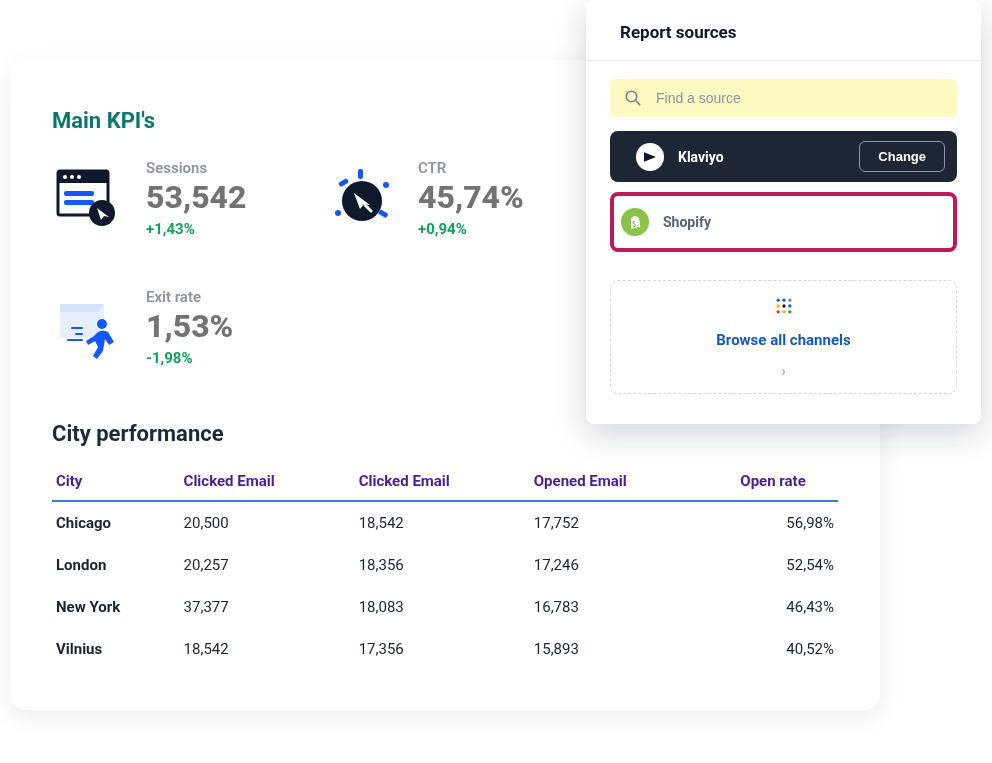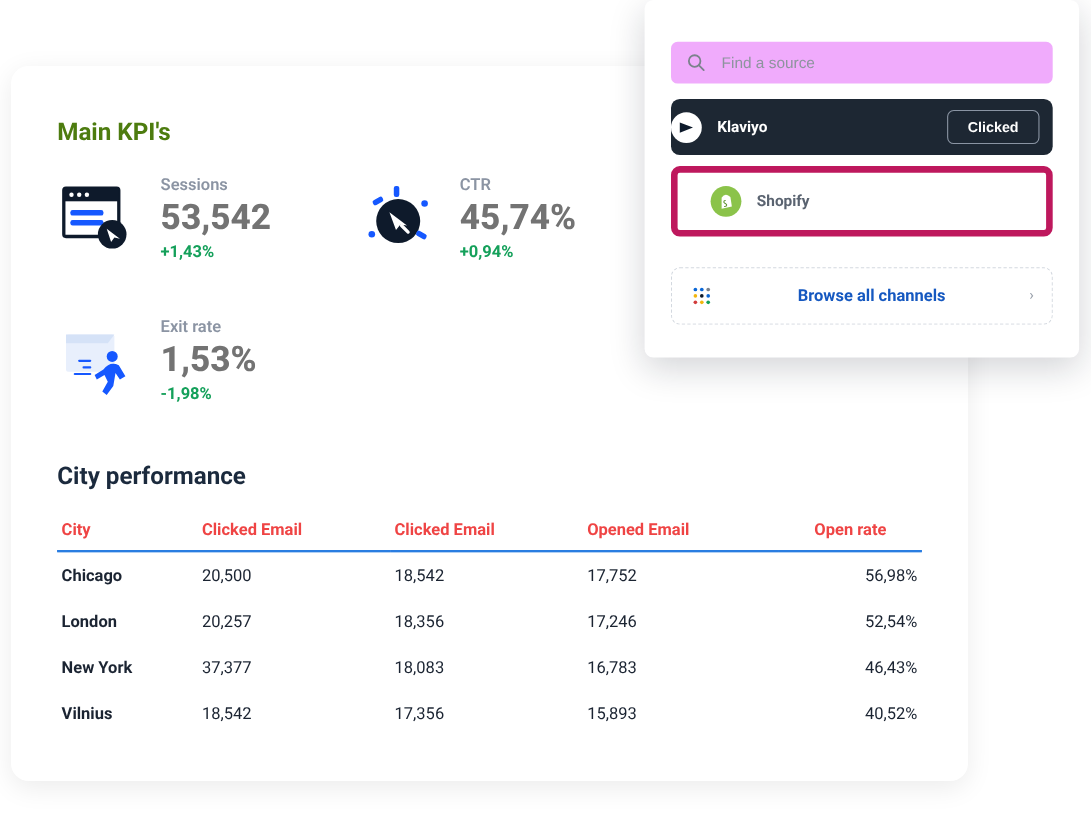--- a/index.html
+++ b/index.html
@@ -17,21 +17,21 @@
     top: 60px;
     width: 870px;
     background: #ffffff;
     border-radius: 16px;
     box-shadow: 0 6px 24px rgba(0,0,0,0.08);
     padding: 48px 42px 40px 42px;
   }
   .kpi-title {
     font-size: 22px;
     font-weight: 700;
-    color: #4d7c0f;
+    color: #0f766e;
     margin-bottom: 26px;
   }
   .kpi-grid {
     display: grid;
     grid-template-columns: 1fr 1fr 1fr;
     row-gap: 50px;
     column-gap: 30px;
     margin-bottom: 54px;
   }
   .kpi-item {
@@ -71,21 +71,21 @@
     margin-bottom: 18px;
   }
   table.city {
     width: 100%;
     border-collapse: collapse;
   }
   table.city thead th {
     text-align: left;
     font-size: 15px;
     font-weight: 700;
-    color: #ef4444;
+    color: #4c1d95;
     padding: 8px 4px 10px 4px;
     border-bottom: 2px solid #2a7de1;
   }
   table.city thead th:last-child { text-align: center; }
   table.city tbody td {
     font-size: 15px;
     color: #1b2432;
     padding: 12px 4px;
   }
   table.city tbody td:first-child { font-weight: 700; }
@@ -109,39 +109,39 @@
     color: #111827;
     padding: 2px 34px 18px 34px;
     border-bottom: 1px solid #e7eaee;
   }
   .panel-body {
     padding: 18px 24px 4px 24px;
   }
   .search-row {
     display: flex;
     align-items: center;
-    background: #f0abfc;
+    background: #fef9c3;
     border-radius: 6px;
     padding: 10px 14px;
     margin-bottom: 14px;
   }
   .search-row .si { color: #7b828c; margin-right: 14px; display:flex;}
   .search-input {
     border: none;
     background: transparent;
     outline: none;
     font-size: 14px;
     color: #3b424d;
     flex: 1;
   }
   .search-input::placeholder { color: #8d949e; }
   .source-selected {
     background: #1d2733;
     border-radius: 8px;
-    padding: 10px 12px 10px 0;
+    padding: 10px 12px 10px 26px;
     display: flex;
     align-items: center;
     gap: 14px;
     margin-bottom: 10px;
   }
   .source-selected .icon-klaviyo {
     width: 28px; height: 28px; border-radius: 50%;
     background: #ffffff; display:flex; align-items:center; justify-content:center;
   }
   .source-selected .label {
@@ -151,23 +151,23 @@
     border: 1.5px solid #8a94a3;
     background: transparent;
     color: #ffffff;
     font-size: 13px;
     font-weight: 600;
     padding: 7px 18px;
     border-radius: 6px;
     cursor: pointer;
   }
   .source-alt {
-    border: 6px solid #be185d;
+    border: 4px solid #be185d;
     border-radius: 8px;
-    padding: 12px 30px;
+    padding: 12px 7px;
     display: flex;
     align-items: center;
     gap: 14px;
     margin-bottom: 28px;
     cursor: pointer;
   }
   .source-alt .icon-shopify {
     width: 28px; height: 28px; border-radius: 50%;
     background: #8bc34a; display:flex; align-items:center; justify-content:center;
     color: #ffffff;
@@ -175,20 +175,21 @@
   .source-alt .label { color: #5a6370; font-size: 14px; font-weight: 700; }
   .browse-row {
     border: 1px dashed #d3d8df;
     border-radius: 8px;
     padding: 14px 16px;
     display: flex;
     align-items: center;
     gap: 14px;
     cursor: pointer;
     margin-bottom: 6px;
+    flex-direction: column;
   }
   .browse-row .grid-dots {
     width: 22px; height: 22px; display:flex; align-items:center; justify-content:center;
   }
   .browse-row .label {
     flex:1; text-align:center; color: #1558c0; font-weight: 700; font-size: 15px;
   }
   .browse-row .chev { color: #9aa1ab; font-size: 14px; }
 </style>
 </head>
@@ -322,39 +323,40 @@
         <td>18,542</td>
         <td>17,356</td>
         <td>15,893</td>
         <td>40,52%</td>
       </tr>
     </tbody>
   </table>
 </div>
 
 <div class="side-panel">
+  <div class="panel-title">Report sources</div>
   <div class="panel-body">
     <div class="search-row">
       <span class="si">
         <svg width="18" height="18" viewBox="0 0 24 24" fill="none" stroke="#7b828c" stroke-width="2.2" stroke-linecap="round">
             <circle cx="10" cy="10" r="7"></circle>
             <line x1="15" y1="15" x2="21" y2="21"></line>
           </svg>
       </span>
       <input type="text" class="search-input" placeholder="Find a source" style="">
     </div>
 
     <div class="source-selected">
       <span class="icon-klaviyo">
         <svg width="16" height="16" viewBox="0 0 24 24">
             <path d="M3 5 L21 12 L3 19 Z M7 12 L3 19" fill="#0e1a2b"></path>
           </svg>
       </span>
       <span class="label">Klaviyo</span>
-      <button class="change-btn">Clicked</button>
+      <button class="change-btn">Change</button>
     </div>
 
     <div class="source-alt">
       <span class="icon-shopify">
         <svg width="16" height="16" viewBox="0 0 24 24" fill="#ffffff">
             <path d="M6 7 q4 -6 9 -3 l3 2 l2 13 l-14 3 z"></path>
             <path d="M11 11 q-2 0 -2 2 q0 1 2 2 q2 1 2 2 q0 2 -3 2" stroke="#5a8f2a" stroke-width="1.4" fill="none" stroke-linecap="round"></path>
           </svg>
       </span>
       <span class="label">Shopify</span>

